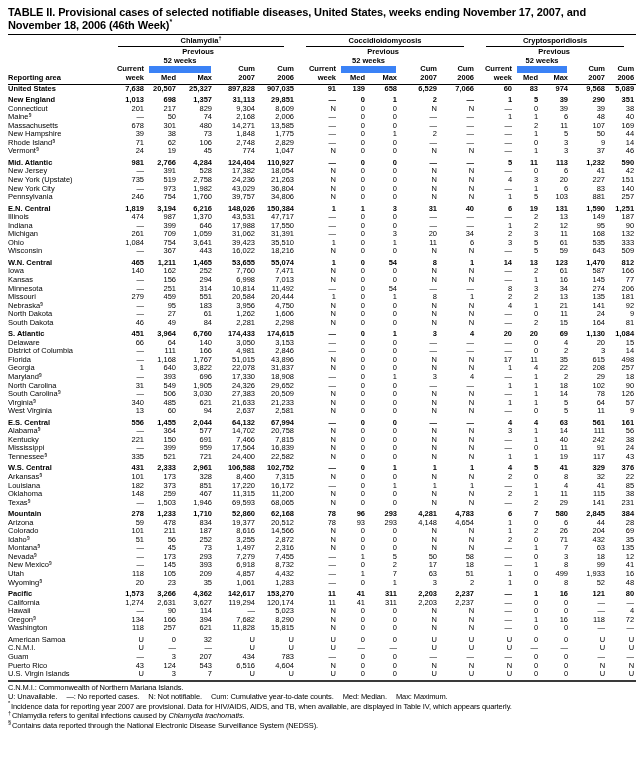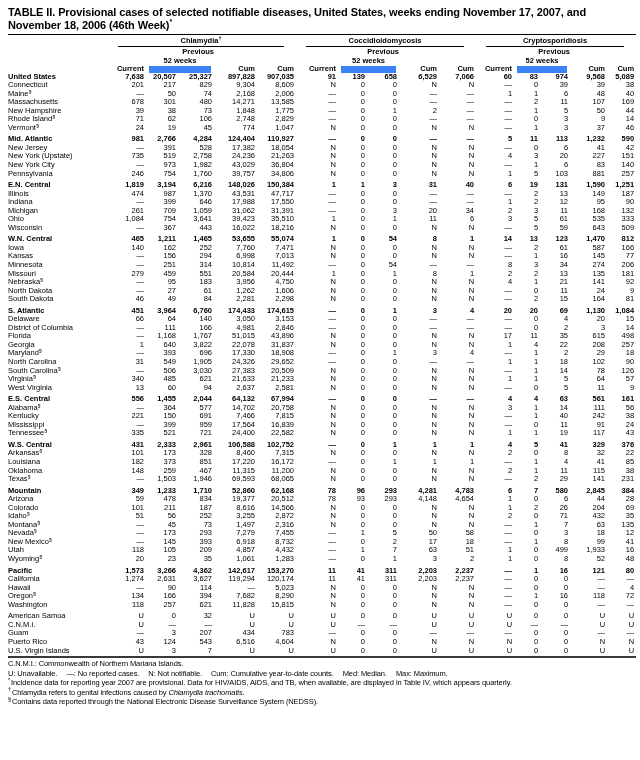--- a/index.html
+++ b/index.html
@@ -111,40 +111,76 @@
         </th>
         <th>Cum</th>
         <th>Cum</th>
       <th>Current</th>
         <th class="w52" colspan="2">
           <span class="w52-rule">52 weeks</span>
         </th>
         <th>Cum</th>
         <th>Cum</th>
     </tr>
+    <tr class="h-last">
+      <th class="area-h">Reporting area</th>
+      <th>week</th>
+        <th>Med</th>
+        <th>Max</th>
+        <th>2007</th>
+        <th>2006</th>
+      <th>week</th>
+        <th>Med</th>
+        <th>Max</th>
+        <th>2007</th>
+        <th>2006</th>
+      <th>week</th>
+        <th>Med</th>
+        <th>Max</th>
+        <th>2007</th>
+        <th>2006</th>
+    </tr>
   </thead>
   <tbody>
       <tr class="bold">
         <td class="area">United States</td>
         <td class="num">7,638</td>
         <td class="num">20,507</td>
         <td class="num">25,327</td>
         <td class="num">897,828</td>
         <td class="num">907,035</td>
         <td class="num">91</td>
         <td class="num">139</td>
         <td class="num">658</td>
         <td class="num">6,529</td>
         <td class="num">7,066</td>
         <td class="num">60</td>
         <td class="num">83</td>
         <td class="num">974</td>
         <td class="num">9,568</td>
         <td class="num">5,089</td>
       </tr>
+      <tr class="bold group-start">
+        <td class="area">New England</td>
+        <td class="num">1,013</td>
+        <td class="num">698</td>
+        <td class="num">1,357</td>
+        <td class="num">31,113</td>
+        <td class="num">29,851</td>
+        <td class="num">—</td>
+        <td class="num">0</td>
+        <td class="num">1</td>
+        <td class="num">2</td>
+        <td class="num">—</td>
+        <td class="num">1</td>
+        <td class="num">5</td>
+        <td class="num">39</td>
+        <td class="num">290</td>
+        <td class="num">351</td>
+      </tr>
       <tr>
         <td class="area">Connecticut</td>
         <td class="num">201</td>
         <td class="num">217</td>
         <td class="num">829</td>
         <td class="num">9,304</td>
         <td class="num">8,609</td>
         <td class="num">N</td>
         <td class="num">0</td>
         <td class="num">0</td>
@@ -943,21 +979,21 @@
         <td class="num">N</td>
         <td class="num">N</td>
         <td class="num">—</td>
         <td class="num">2</td>
         <td class="num">29</td>
         <td class="num">141</td>
         <td class="num">231</td>
       </tr>
       <tr class="bold group-start">
         <td class="area">Mountain</td>
-        <td class="num">349</td>
+        <td class="num">278</td>
         <td class="num">1,233</td>
         <td class="num">1,710</td>
         <td class="num">52,860</td>
         <td class="num">62,168</td>
         <td class="num">78</td>
         <td class="num">96</td>
         <td class="num">293</td>
         <td class="num">4,281</td>
         <td class="num">4,783</td>
         <td class="num">6</td>

